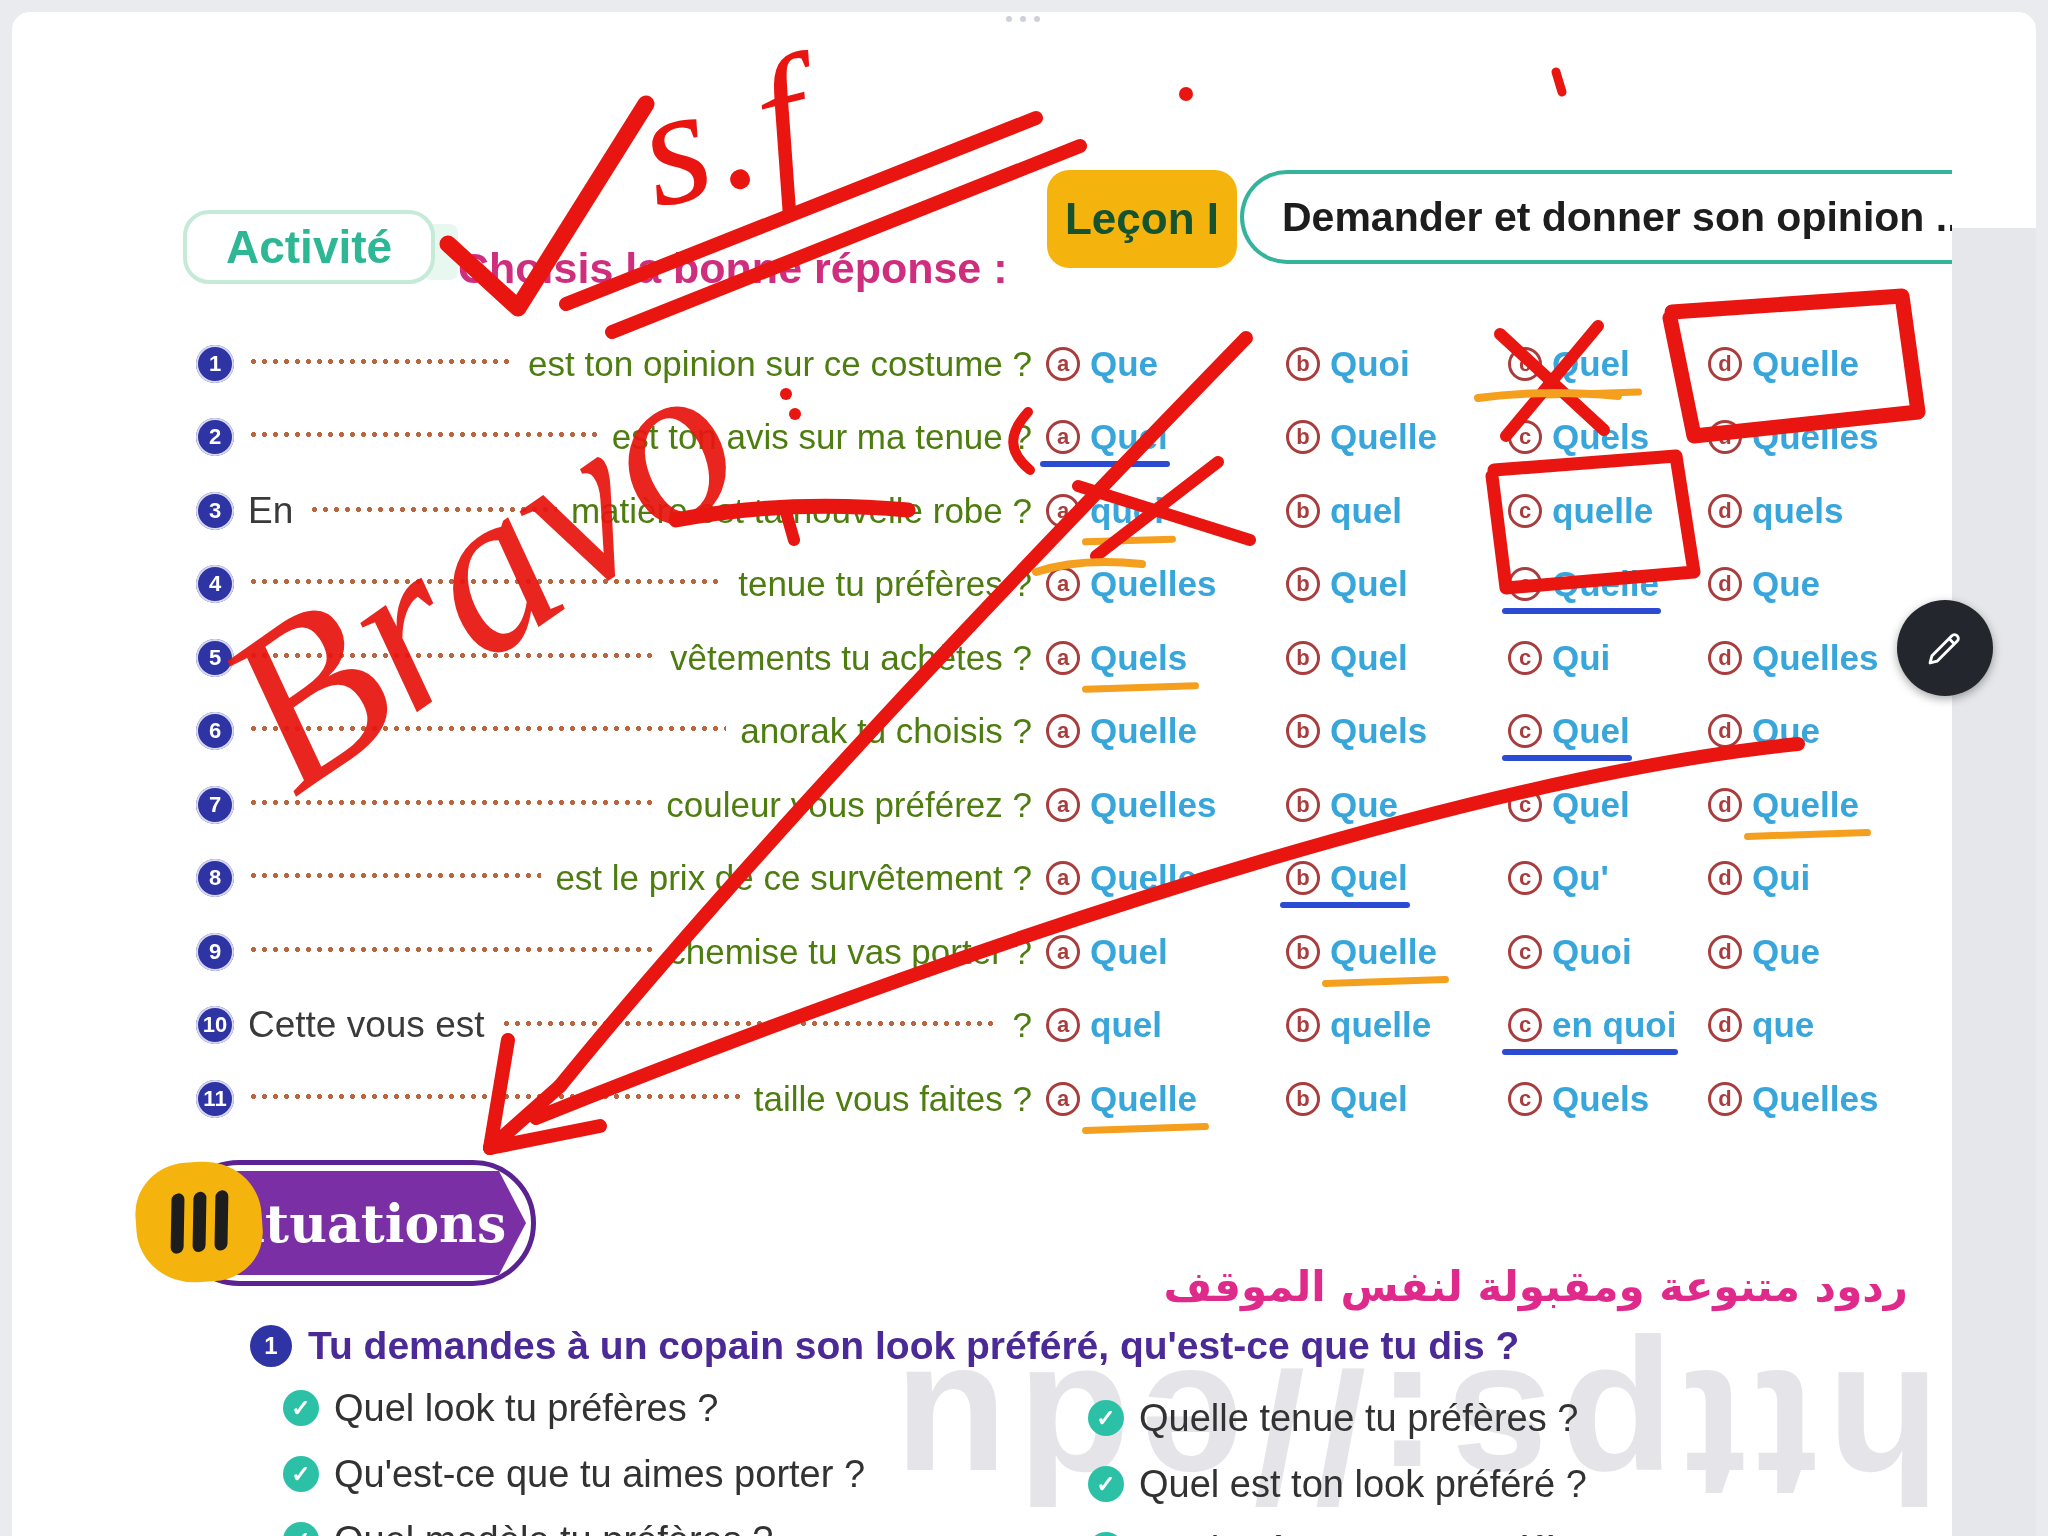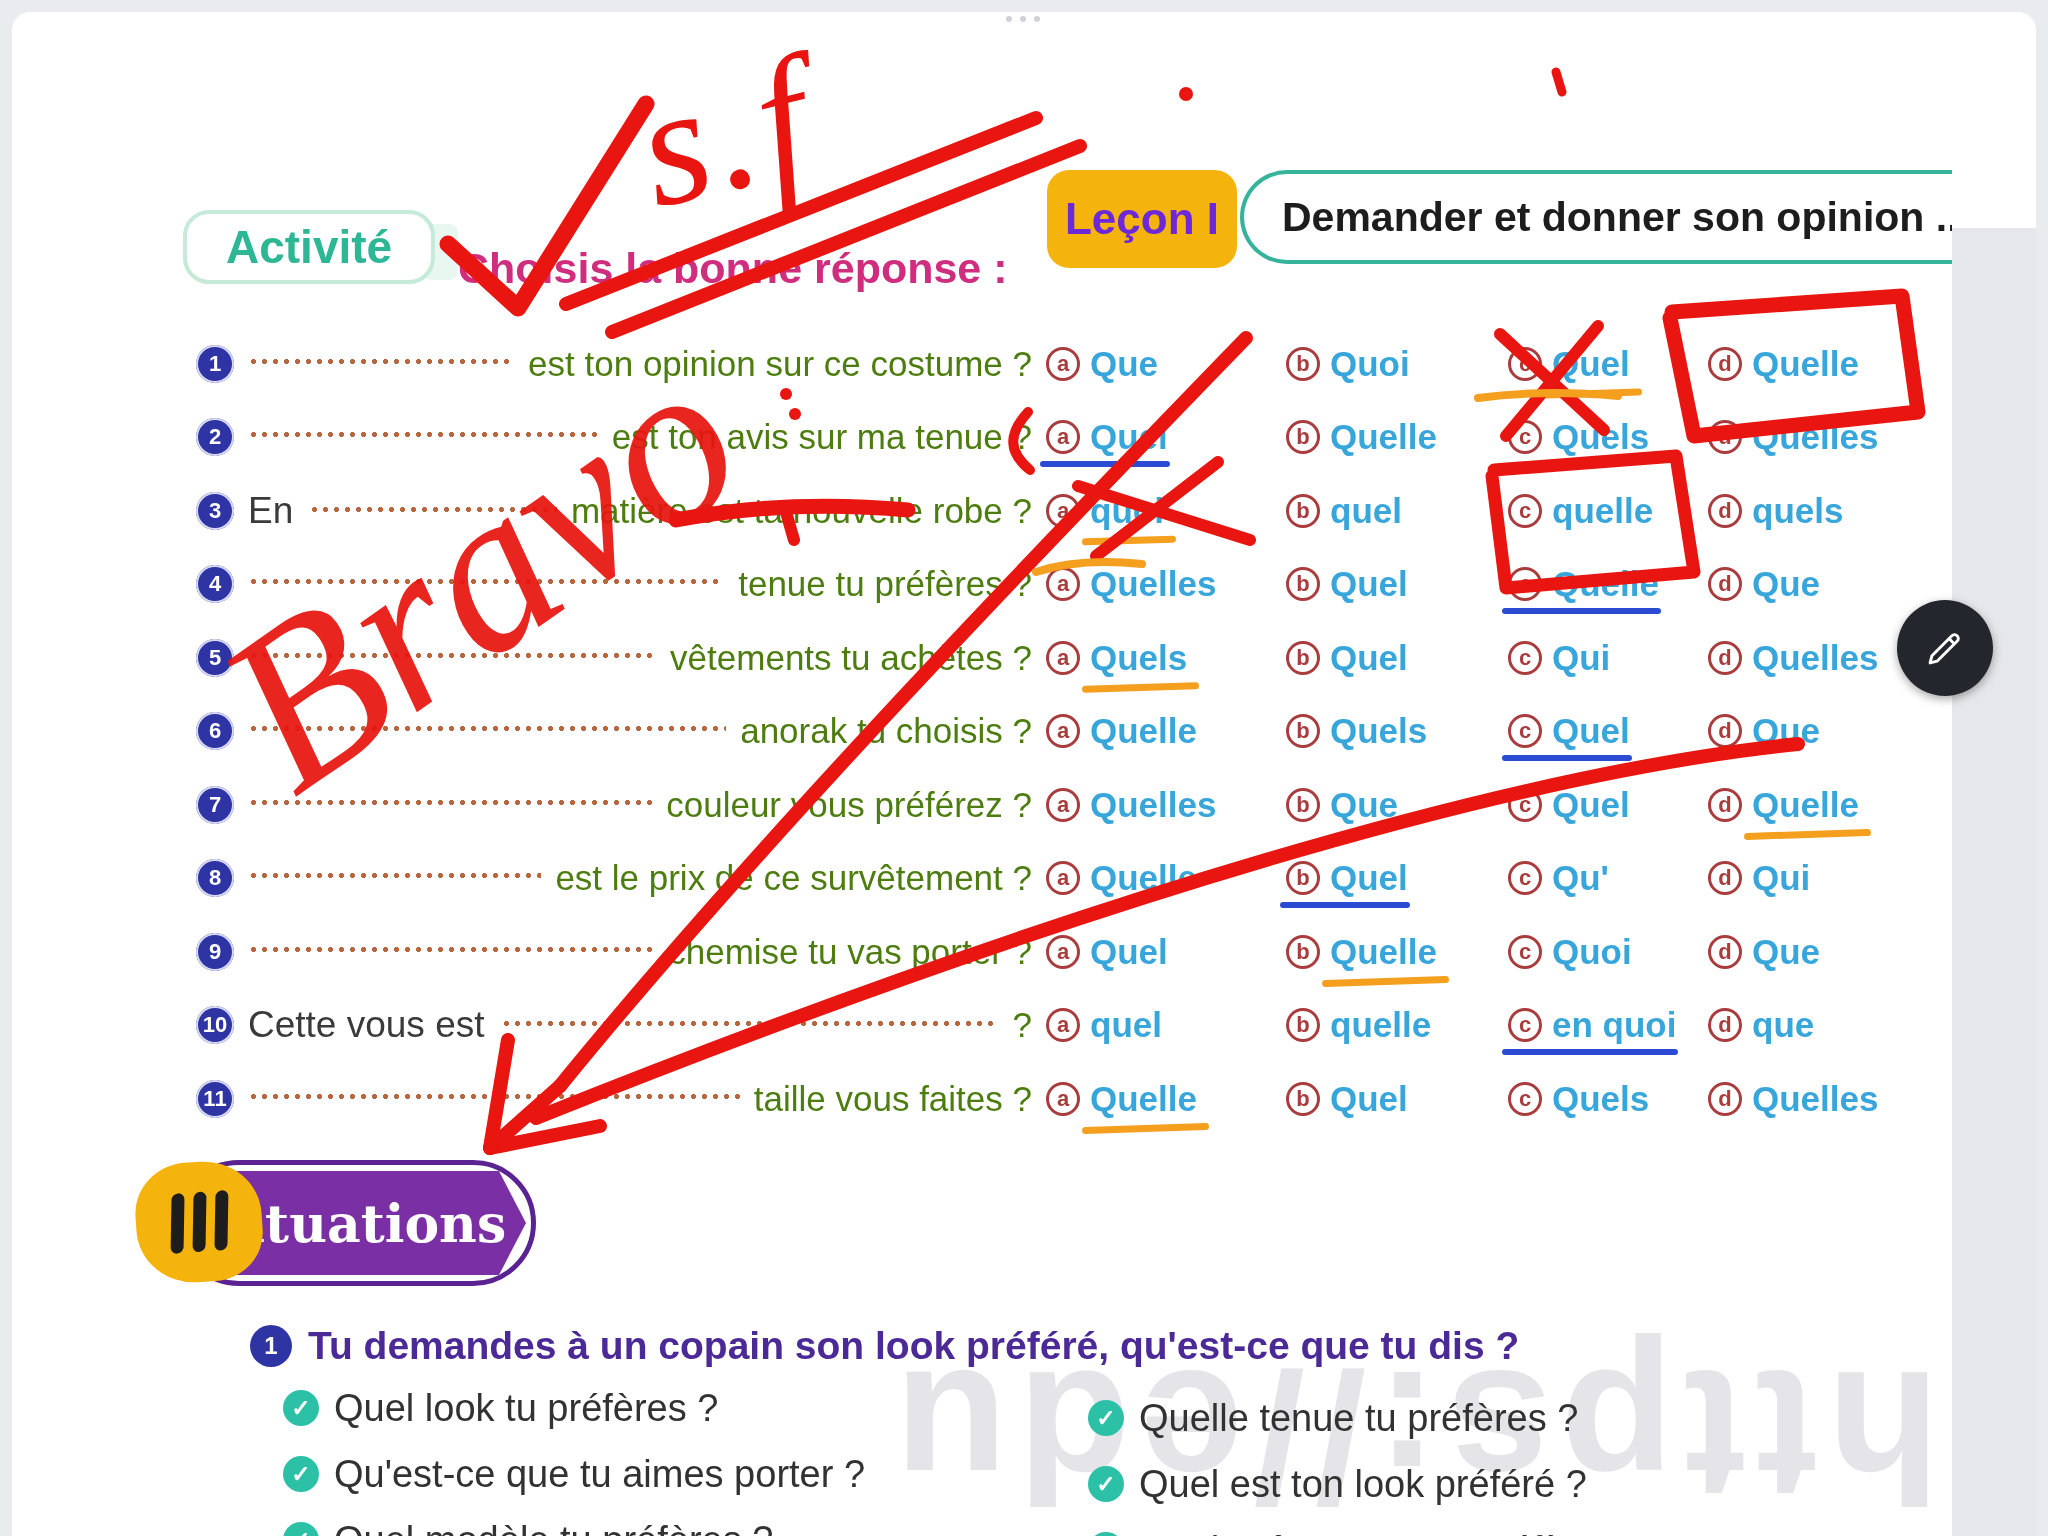--- a/index.html
+++ b/index.html
@@ -13,21 +13,21 @@
   .drag-dots i{width:6px;height:6px;border-radius:3px;background:#ced1d7;}
 
   
   .watermark{position:absolute;left:30px;top:1330px;width:1910px;z-index:2;
         transform:rotate(180deg);font-size:185px;font-weight:bold;color:#e5e5e9;
         letter-spacing:10px;white-space:nowrap;overflow:hidden;}
 
   
   .lesson-badge{position:absolute;left:1047px;top:170px;width:190px;height:98px;z-index:3;
         background:var(--lesson-yellow);border-radius:22px;display:flex;align-items:center;
-        justify-content:center;font-size:44px;font-weight:bold;color:#6d28d9;}
+        justify-content:center;font-size:44px;font-weight:bold;color:#14532d;}
   .header-box{position:absolute;left:1240px;top:170px;width:712px;height:94px;z-index:3;
         background:#fff;border:4px solid var(--header-teal);border-right:none;
         border-radius:48px 0 0 48px;display:flex;align-items:center;padding-left:38px;
         font-size:41px;font-weight:bold;color:#1d1d1d;box-sizing:border-box;white-space:nowrap;overflow:hidden;}
 
   .activity-pill{position:absolute;left:183px;top:210px;z-index:3;background:#fff;
         border:4px solid #c5ead8;border-radius:26px;padding:6px 39px;
         font-size:46px;font-weight:bold;color:var(--activity-teal);}
   .activity-tab{position:absolute;left:424px;top:224px;width:34px;height:56px;
         background:#e9f7f1;border-radius:8px;z-index:2;}
@@ -461,20 +461,21 @@
   <div class="sit-badge">
     <div class="sit-outer"></div>
     <div class="sit-inner">Situations</div>
     <div class="sit-blob">
         <i></i>
         <i></i>
         <i></i>
       </div>
   </div>
 
+  <div class="arabic">ردود متنوعة ومقبولة لنفس الموقف</div>
 
   <div class="sit-q">
     <span class="sit-q-num">1</span>
     <span class="sit-q-text">Tu demandes à un copain son look préféré, qu'est-ce que tu dis ?</span>
   </div>
 
   <div class="ans-col col-left" id="ans-left">
   <div class="ans-item">
     <span class="check">✓</span>
     <span class="ans-text">Quel look tu préfères ?</span>

